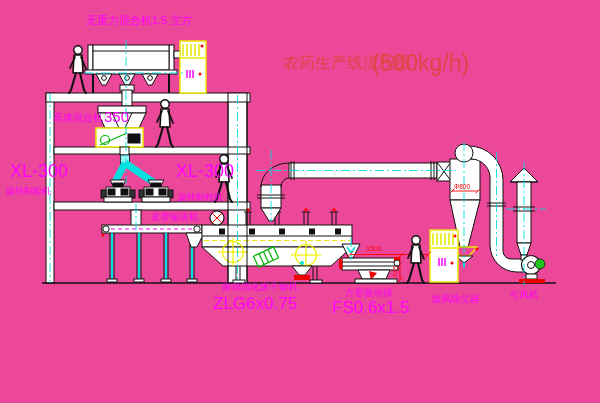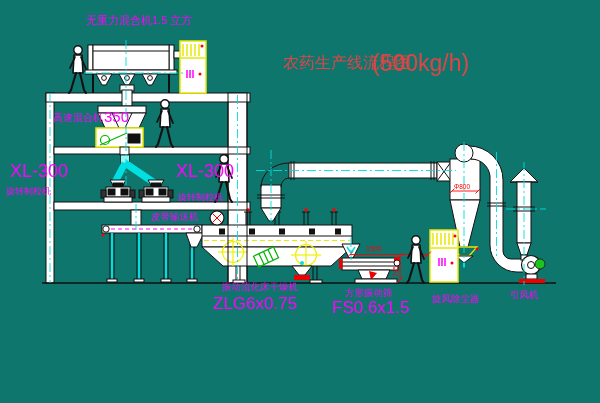--- a/index.html
+++ b/index.html
@@ -1,16 +1,16 @@
 <!DOCTYPE html>
 <html><head>
 <meta charset="utf-8">
 <style>
   html,body{margin:0;padding:0;background:#fff;}
-  .canvas{position:relative;width:600px;height:403px;background:#0f766e;overflow:hidden;
+  .canvas{position:relative;width:600px;height:403px;background:#ec4899;overflow:hidden;
           font-family:"Liberation Sans",sans-serif;}
   svg{position:absolute;left:0;top:0;}
   svg text{font-family:"Liberation Sans",sans-serif;}
   .lbl{fill:#ff00ff;}
   .dim{fill:#ff0000;}
   .ttl{fill:#e04545;}
 </style>
 </head>
 <body>
 

